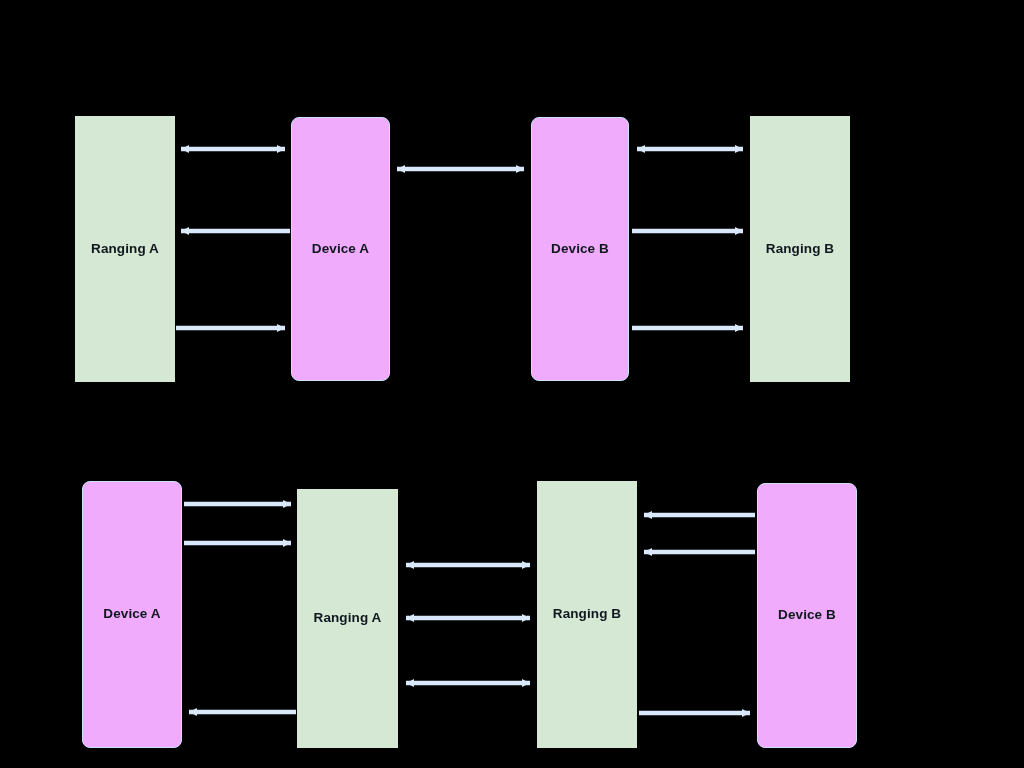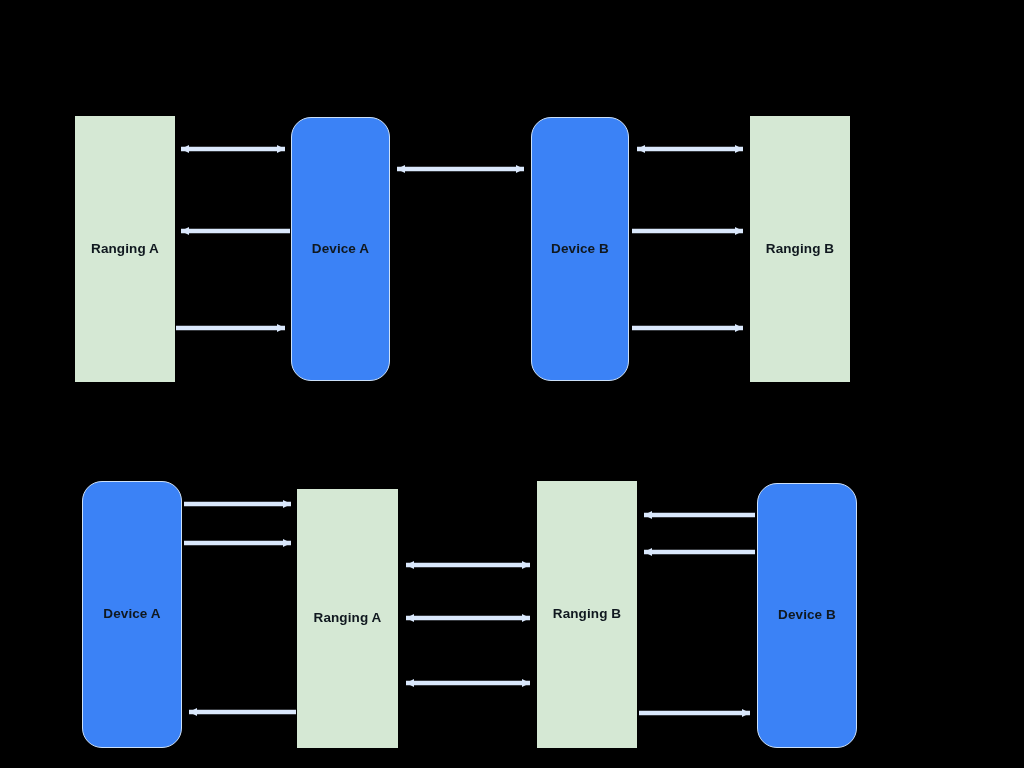--- a/index.html
+++ b/index.html
@@ -32,23 +32,23 @@
     letter-spacing: 0.1px;
     text-align: center;
     z-index: 3;
     line-height: 1.2;
   }
   .node.green {
     background: #d5e8d4;
     border: 1px solid #d5e8d4;
   }
   .node.blue {
-    background: #3b82f6;
+    background: #f0abfc;
     border: 1px solid #cce0f8;
-    border-radius: 20px;
+    border-radius: 8px;
   }
   .edge-layer {
     position: absolute;
     left: 0; top: 0;
     width: 1024px;
     height: 768px;
     z-index: 2;
     pointer-events: none;
   }
   .node-label {

